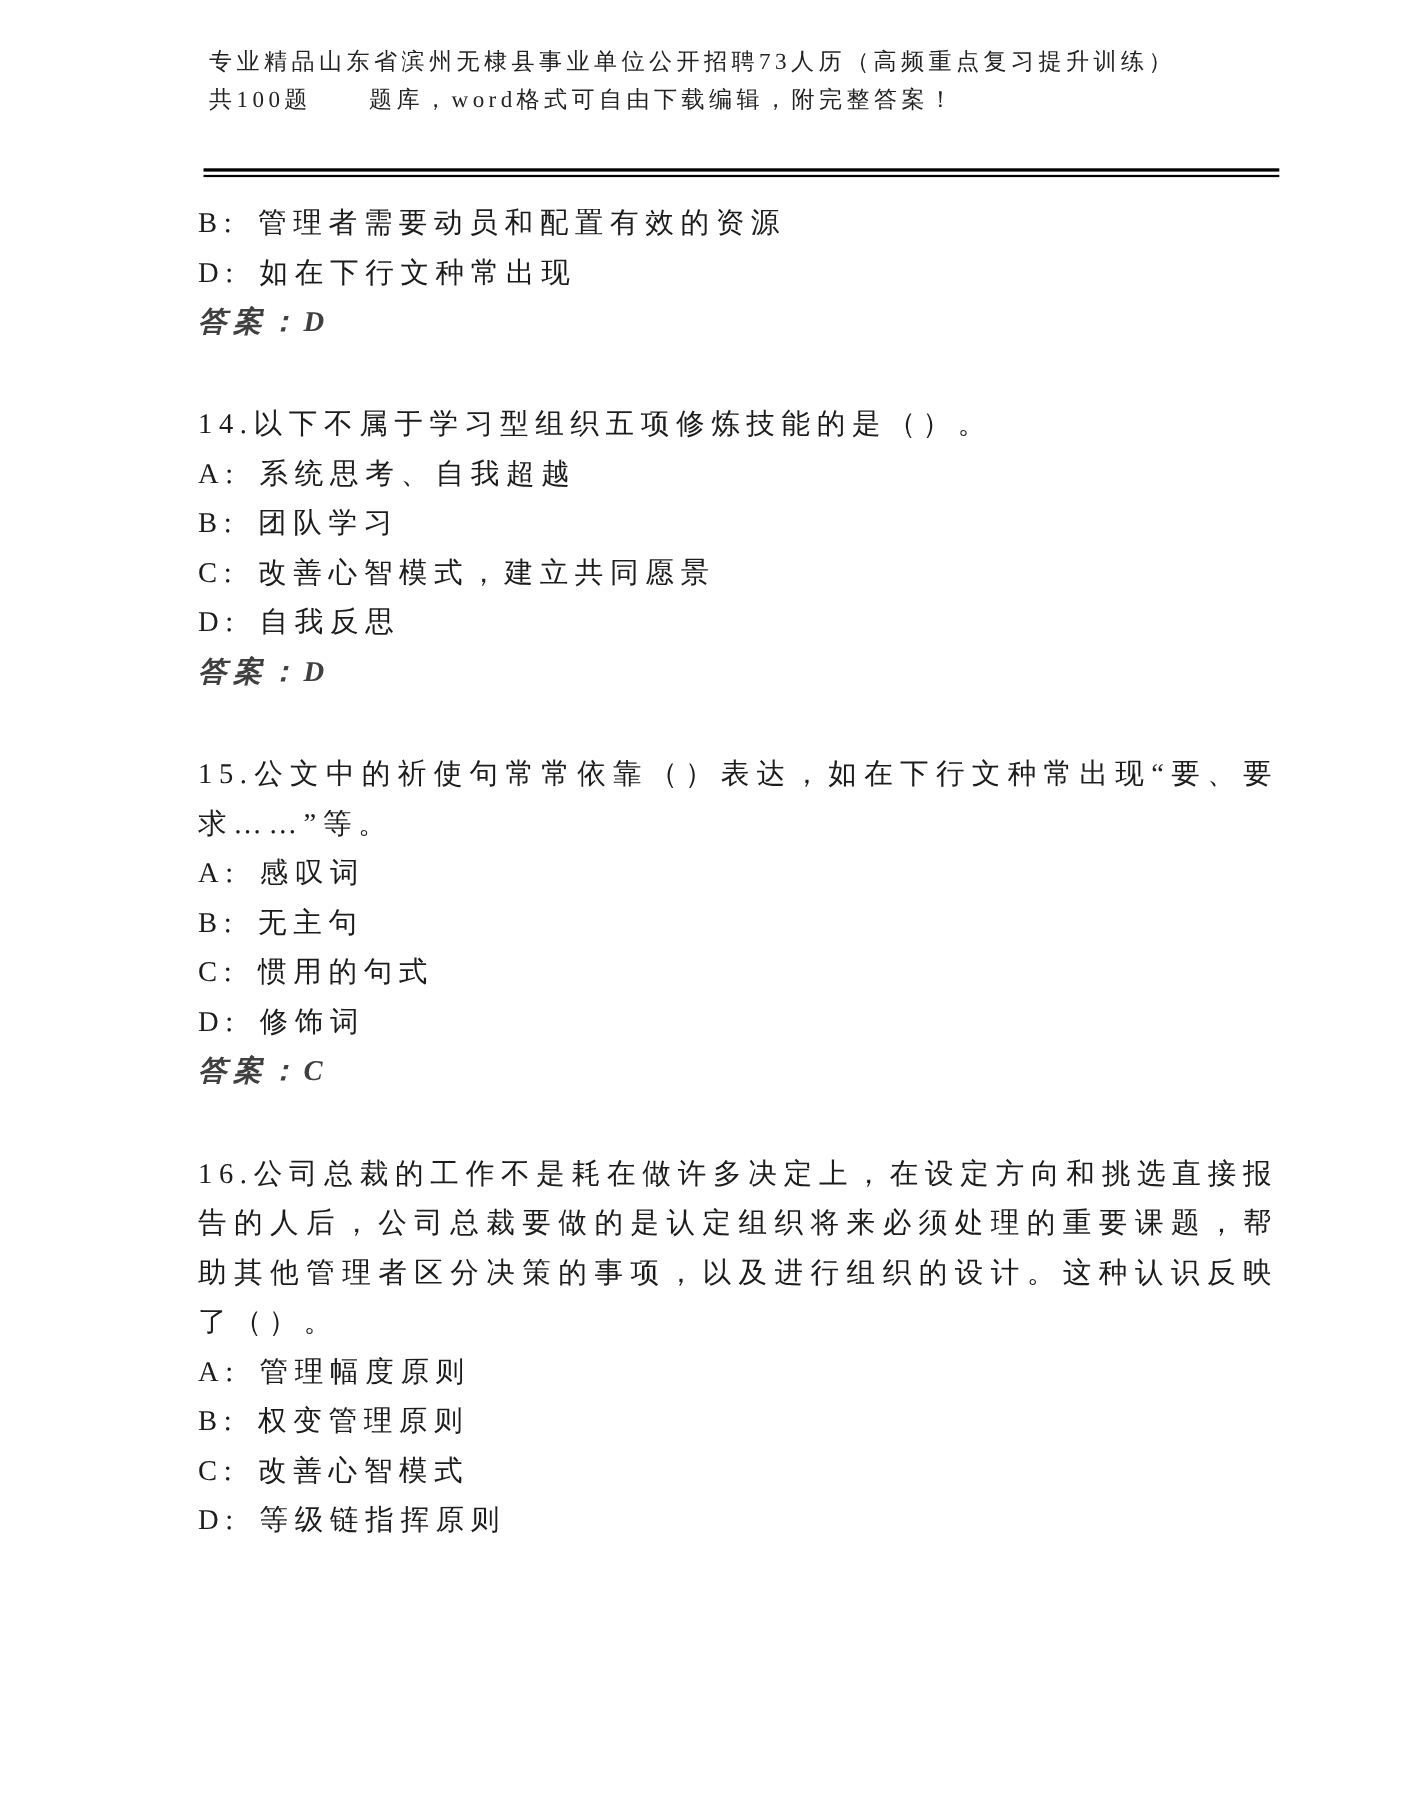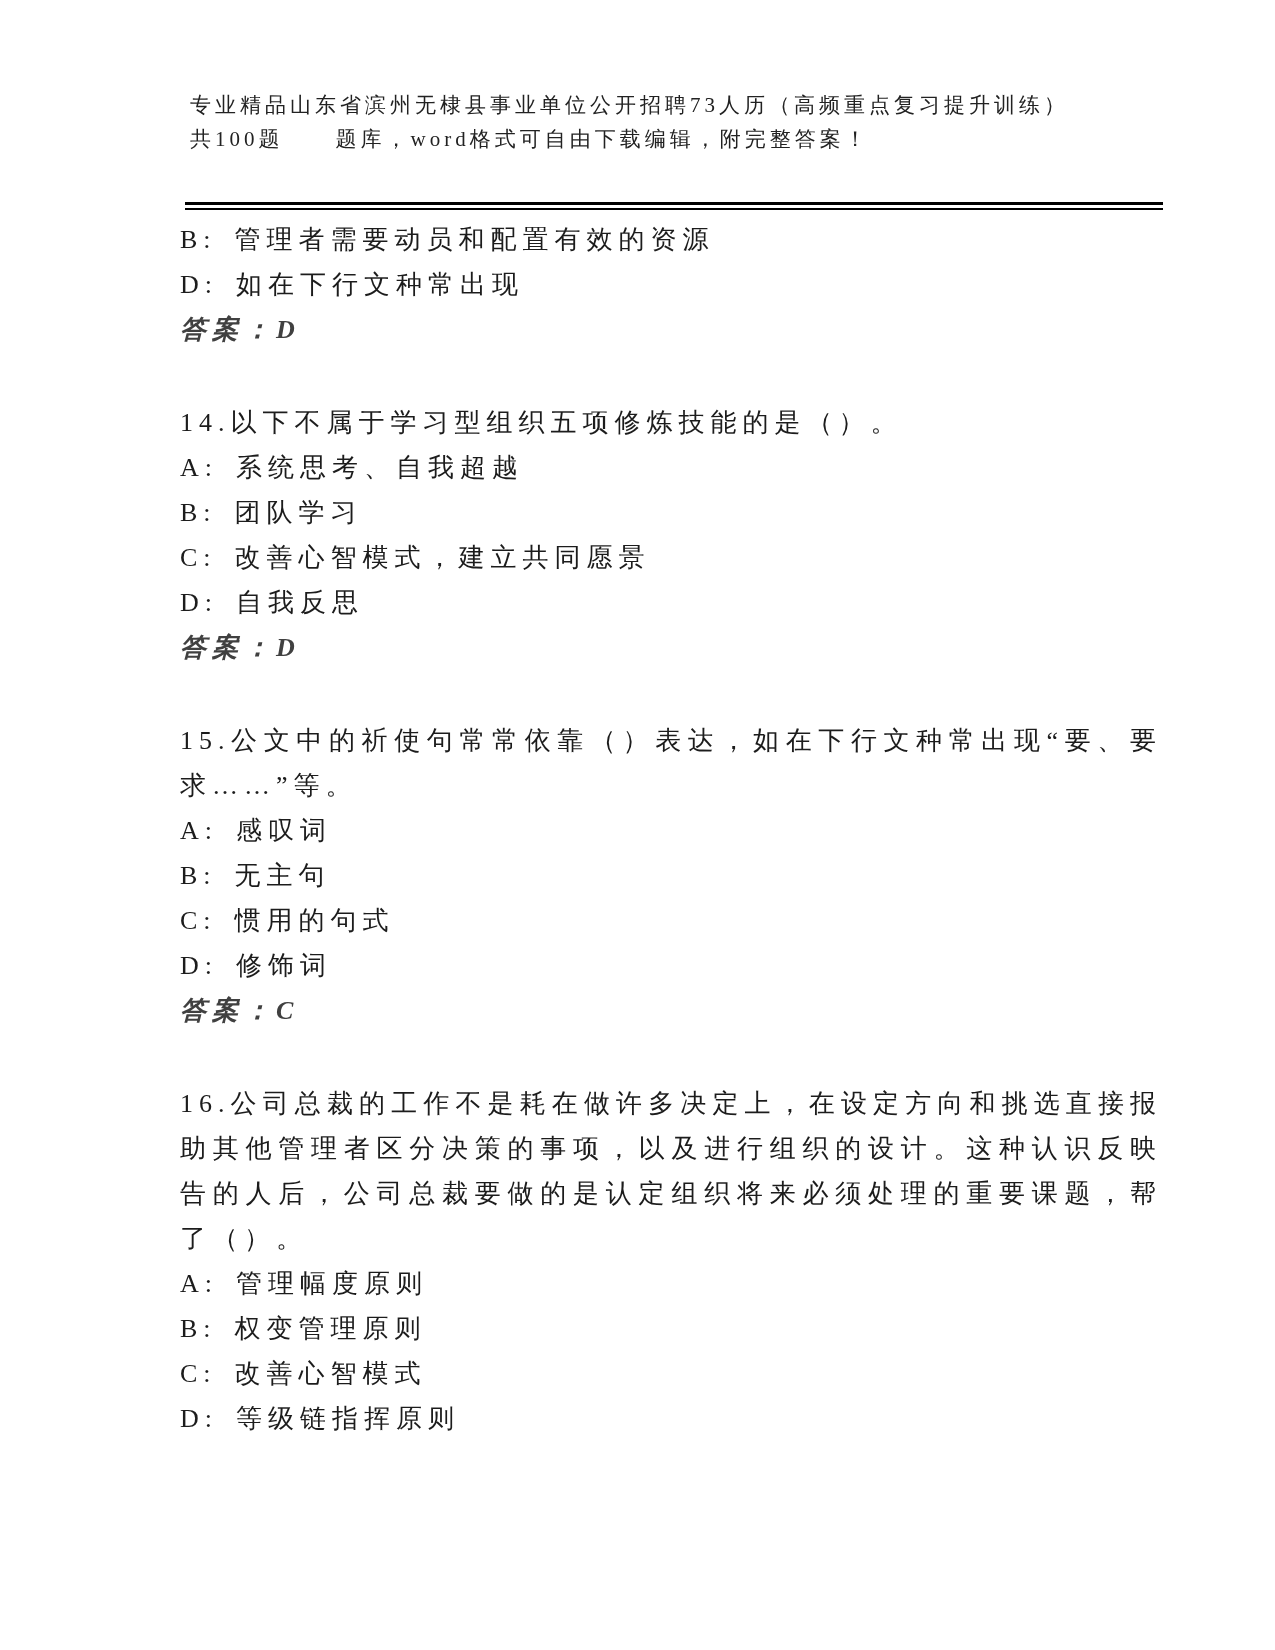--- a/index.html
+++ b/index.html
@@ -10,21 +10,21 @@
   .page {
     position: relative;
     width: 1275px;
     height: 1650px;
     background: #ffffff;
     overflow: hidden;
     font-family: "Liberation Serif", "DejaVu Serif", serif;
     color: #111111;
   }
   .doc-header {
-    padding-top: 88px;
+    padding-top: 39px;
     padding-left: 190px;
     padding-right: 110px;
   }
   .header-line {
     font-size: 21px;
     line-height: 34px;
     letter-spacing: 4px;
     color: #222222;
     white-space: nowrap;
   }
@@ -34,21 +34,21 @@
   }
   .header-rule {
     margin-left: 185px;
     margin-top: 46px;
     width: 978px;
     height: 3px;
     border-top: 3px solid #000000;
     border-bottom: 2px solid #000000;
   }
   .doc-body {
-    margin-top: 7px;
+    margin-top: 19px;
     margin-left: 180px;
     width: 982px;
     font-size: 26px;
     line-height: 45px;
     letter-spacing: 6px;
   }
   .block {
     margin-bottom: 48px;
   }
   .block:last-child {
@@ -133,22 +133,22 @@
         <span class="opt-label">C:</span><span class="opt-text">惯用的句式</span>
       </div>
       <div class="option">
         <span class="opt-label">D:</span><span class="opt-text">修饰词</span>
       </div>
       <div class="answer">答案：C</div>
     </section>
 
     <section class="block">
       <div class="qline fill">16.公司总裁的工作不是耗在做许多决定上，在设定方向和挑选直接报</div>
+      <div class="qline fill">告的人后，公司总裁要做的是认定组织将来必须处理的重要课题，帮</div>
       <div class="qline fill">助其他管理者区分决策的事项，以及进行组织的设计。这种认识反映</div>
-      <div class="qline fill">告的人后，公司总裁要做的是认定组织将来必须处理的重要课题，帮</div>
       <div class="qline">了（）。</div>
       <div class="option">
         <span class="opt-label">A:</span><span class="opt-text">管理幅度原则</span>
       </div>
       <div class="option">
         <span class="opt-label">B:</span><span class="opt-text">权变管理原则</span>
       </div>
       <div class="option">
         <span class="opt-label">C:</span><span class="opt-text">改善心智模式</span>
       </div>

